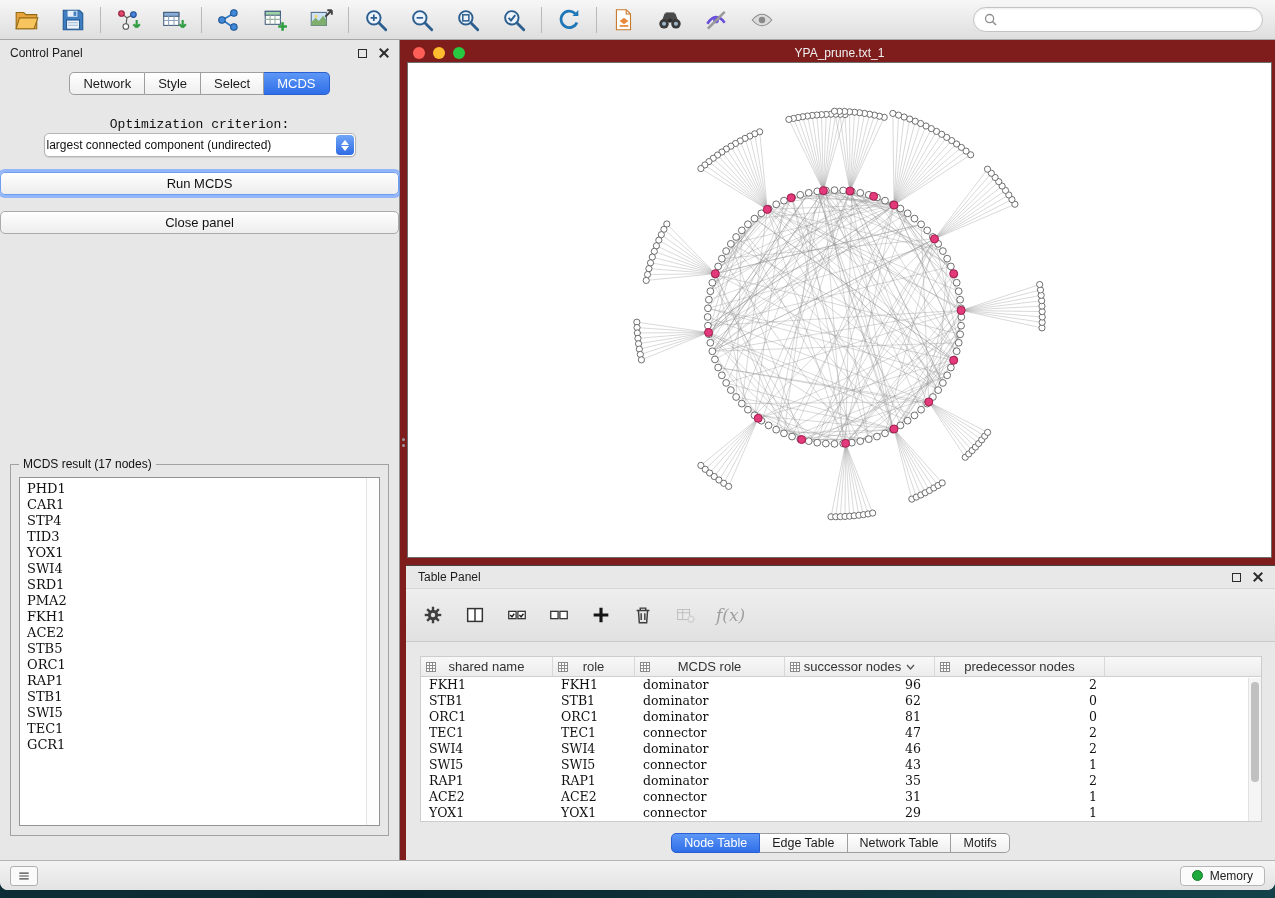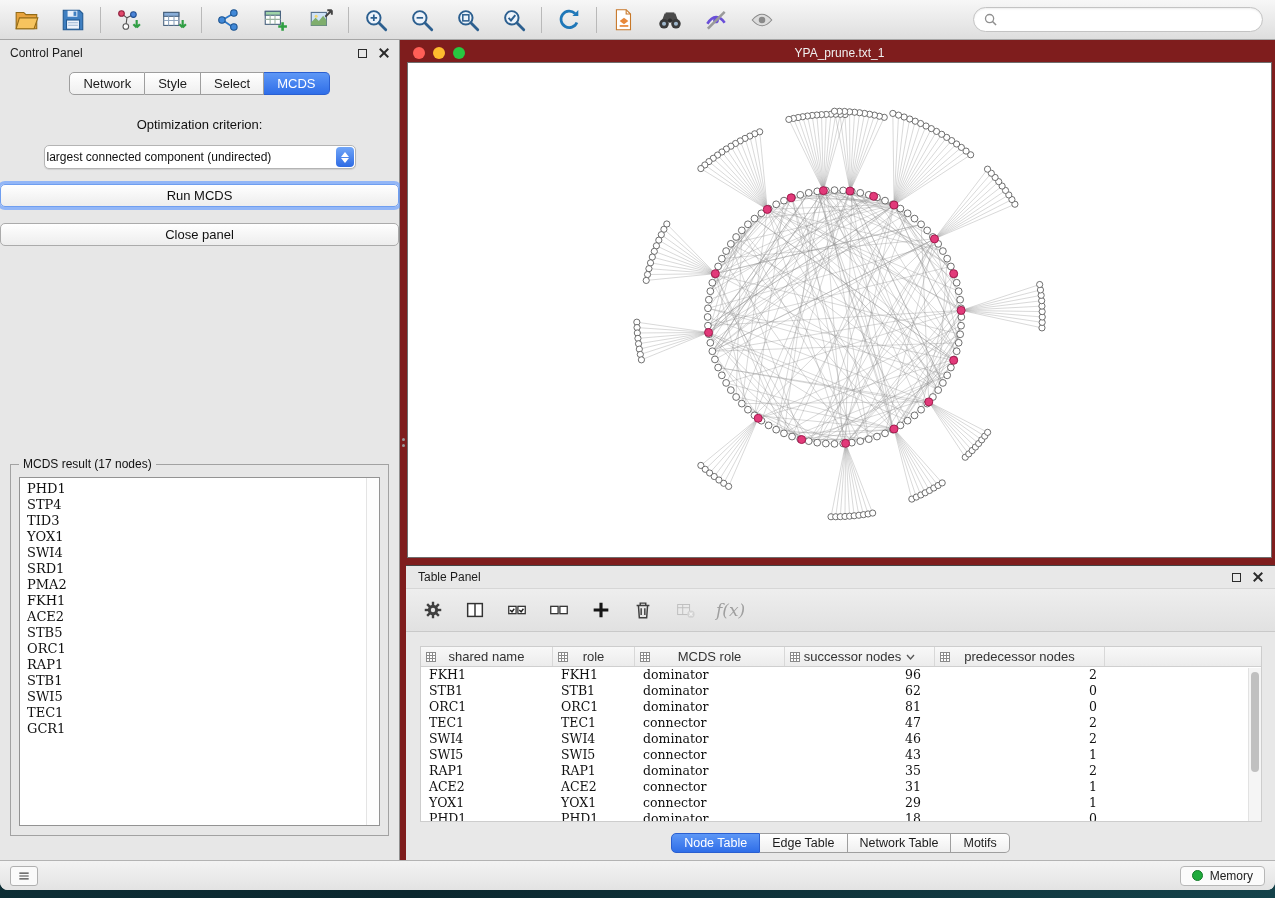--- a/index.html
+++ b/index.html
@@ -26,21 +26,21 @@
   .x-glyph:before,.x-glyph:after{content:"";position:absolute;left:-1px;top:4px;width:12px;height:2px;background:#2b2b2b;}
   .x-glyph:before{transform:rotate(45deg);} .x-glyph:after{transform:rotate(-45deg);}
 
   .seg-group{display:flex;justify-content:center;margin:6px 0 2px;}
   .seg{font-size:13px;padding:3px 13px;background:linear-gradient(#ffffff,#efefef);border:1px solid #9e9e9e;border-left:none;color:#1c1c1c;cursor:default;}
   .seg:first-child{border-left:1px solid #9e9e9e;border-radius:5px 0 0 5px;}
   .seg:last-child{border-radius:0 5px 5px 0;}
   .seg.active{background:linear-gradient(#5d97f6,#2f6ee8);color:#fff;border-color:#2a5fd0;}
 
   .cp-content{text-align:center;padding-top:20px;}
-  .opt-label{font-size:13px;color:#111;margin-bottom:13px;}
+  .opt-label{font-size:13px;color:#111;margin-bottom:1px;font-family:Liberation Mono, monospace;}
   .dropdown{width:312px;height:24px;margin:0 auto 15px;background:#fff;border:1px solid #b4b4b4;border-radius:5px;display:flex;align-items:center;padding-left:2px;font-size:12px;color:#111;box-shadow:0 1px 1px rgba(0,0,0,.1);}
   .dd-text{flex:1;text-align:left;white-space:nowrap;overflow:hidden;}
   .dd-btn{width:18px;height:20px;margin:1px;background:linear-gradient(#71a6f8,#2e6be4);border-radius:4px;display:flex;flex-direction:column;align-items:center;justify-content:center;gap:1px;flex:0 0 auto;}
   .btn-row{display:flex;justify-content:center;gap:16px;flex-direction:column;}
   .mac-btn{font-size:13px;padding:3px 15px;background:linear-gradient(#ffffff,#ededed);border:1px solid #ababab;border-radius:5px;color:#111;cursor:default;}
   .mac-btn.focus{box-shadow:0 0 0 3px rgba(100,155,255,.65);border-color:#6f9ef0;}
 
   .group-box{position:relative;margin:auto 10px 24px 10px;border:1px solid #a2a2a2;padding:12px 8px 9px;height:372px;}
   .group-title{position:absolute;top:-8px;left:8px;background:#e7e7e7;padding:0 4px;font-size:12px;color:#111;}
   .mcds-list{background:#fff;border:1px solid #939393;height:100%;overflow:hidden;position:relative;text-align:left;padding:3px 0 0 7px;font-family:"DejaVu Serif","Liberation Serif",serif;font-size:13px;line-height:16px;color:#111;}
@@ -52,21 +52,21 @@
   .divider-handle i{width:3px;height:3px;border-radius:50%;background:#9a9a9a;}
   .net-titlebar{position:absolute;left:7px;right:3px;top:4px;height:18px;display:flex;align-items:center;padding:0 6px;}
   .tl{width:12px;height:12px;border-radius:50%;margin-right:8px;flex:0 0 auto;}
   .net-title{position:absolute;left:0;right:0;text-align:center;color:#f0f0f0;font-size:12px;}
   .net-canvas{position:absolute;left:7px;right:3px;top:22px;height:496px;background:#fff;border:1px solid #6e6e6e;}
   .net-canvas svg{display:block;width:100%;height:100%;}
 
   
   .table-panel{position:absolute;left:6px;right:0;top:525px;bottom:0;background:#e8e8e8;display:flex;flex-direction:column;border-top:1px solid #444;}
   .tp-header{height:22px;display:flex;align-items:center;padding:0 12px;font-size:12px;color:#1c1c1c;}
-  .tp-toolbar{height:44px;background:linear-gradient(#eeeeee,#e1e1e1);border-top:1px solid #d6d6d6;border-bottom:1px solid #c9c9c9;display:flex;align-items:center;gap:20px;padding:0 16px;}
+  .tp-toolbar{height:54px;background:linear-gradient(#eeeeee,#e1e1e1);border-top:1px solid #d6d6d6;border-bottom:1px solid #c9c9c9;display:flex;align-items:center;gap:20px;padding:0 16px;}
   .tp-toolbar svg{width:22px;height:22px;}
   .fx{font-family:"DejaVu Serif","Liberation Serif",serif;font-style:italic;font-size:17px;color:#9f9f9f;}
   .table-area{flex:1;margin:14px 13px 0 14px;background:#fff;border:1px solid #cdcdcd;position:relative;overflow:hidden;}
   .thead{display:flex;height:20px;background:linear-gradient(#f8f8f8,#ececec);border-bottom:1px solid #cfcfcf;}
   .th{position:relative;display:flex;align-items:center;justify-content:center;gap:5px;font-size:13px;color:#333;border-right:1px solid #d8d8d8;}
   .th .mini{position:absolute;left:5px;top:5px;}
   .col0{width:132px;} .col1{width:82px;} .col2{width:150px;} .col3{width:150px;} .col4{width:170px;}
   .tr{display:flex;height:16px;}
   .td{font-family:"DejaVu Serif","Liberation Serif",serif;font-size:12.5px;line-height:16px;color:#111;padding-left:8px;white-space:nowrap;overflow:hidden;}
   .td.num{text-align:right;padding-right:14px;padding-left:0;}
@@ -266,20 +266,21 @@
       </div>
       <div class="btn-row">
         <button class="mac-btn focus">Run MCDS</button>
         <button class="mac-btn">Close panel</button>
       </div>
     </div>
     <div class="group-box">
       <span class="group-title">MCDS result (17 nodes)</span>
       <div class="mcds-list">
           <div>PHD1</div>
+          <div>CAR1</div>
           <div>STP4</div>
           <div>TID3</div>
           <div>YOX1</div>
           <div>SWI4</div>
           <div>SRD1</div>
           <div>PMA2</div>
           <div>FKH1</div>
           <div>ACE2</div>
           <div>STB5</div>
           <div>ORC1</div>

